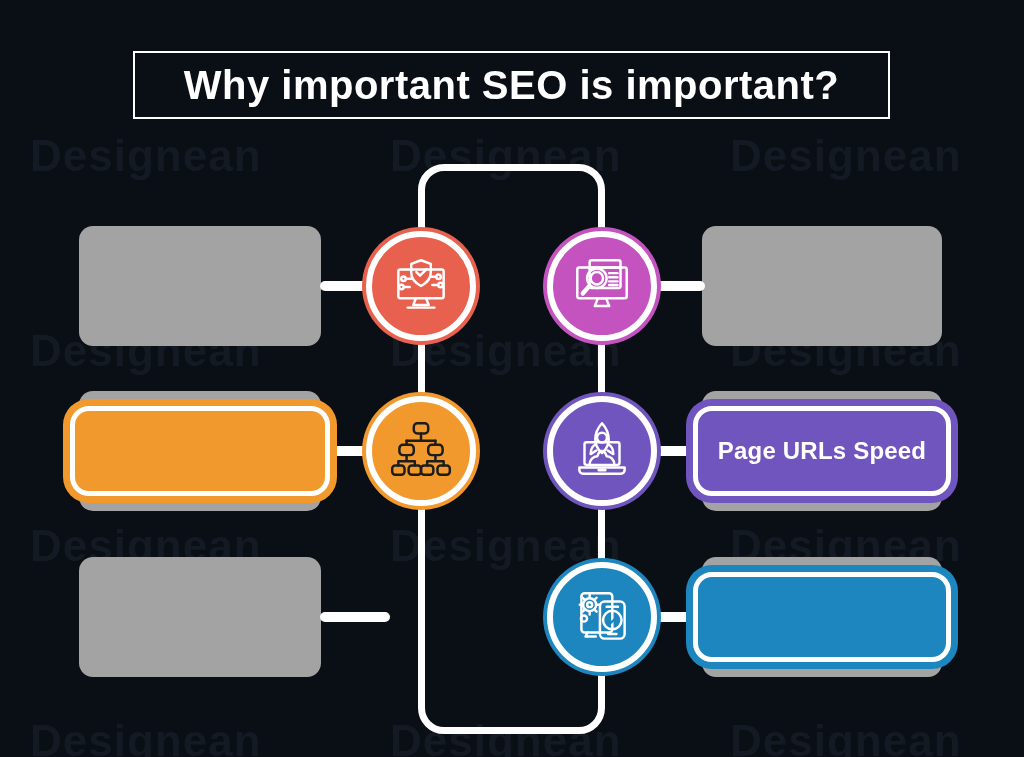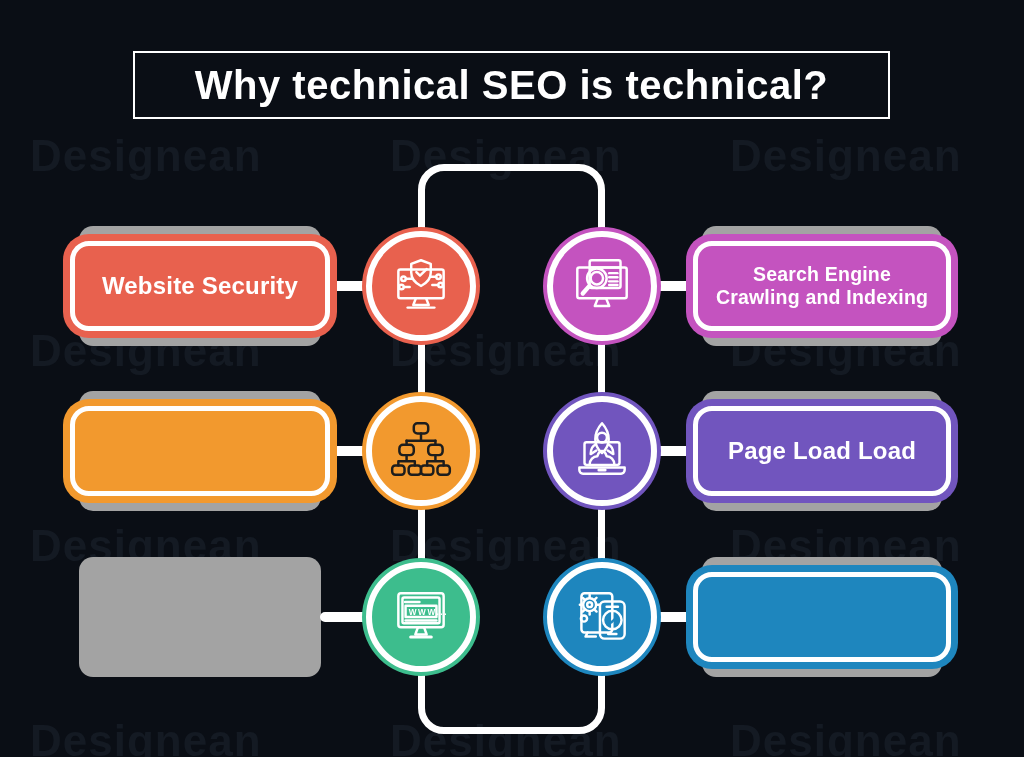--- a/index.html
+++ b/index.html
@@ -89,30 +89,26 @@
     <span>Designean</span>
     <span>Designean</span>
     <span>Designean</span>
     <span>Designean</span>
     <span>Designean</span>
   </div>
 
   <div class="connector"></div>
 
   <div class="title-box">
-    <h1>Why technical SEO is technical?</h1>
+    <h1>Why important SEO is important?</h1>
   </div>
 
   <div class="item left r1" style="--accent: #E8614E;">
     <div class="shadow"></div>
     <div class="stub"></div>
-    <div class="label-box">
-      <div class="inner"></div>
-      <span class="label">Website Security</span>
-    </div>
     <div class="circle">
       <div class="ring"></div>
       <svg class="icon" viewBox="0 0 68 68">
         <rect x="12" y="18" width="44" height="28" rx="2"></rect>
         <path d="M29 46 l-2.5 6.5 h15 l-2.5 -6.5"></path>
         <path d="M21 55 h26"></path>
         <circle cx="17" cy="27" r="2.2"></circle>
           <path d="M19.5 27 h5.5"></path>
         <circle cx="15" cy="35" r="2.2"></circle>
           <path d="M17.5 35 h5.5"></path>
@@ -122,24 +118,20 @@
           <path d="M45 33 h5.5"></path>
         <path d="M34 9 l9.5 3.5 v8.5 c0 7 -5 10.8 -9.5 13 c-4.5 -2.2 -9.5 -6 -9.5 -13 v-8.5 z" fill="var(--accent)"></path>
         <path d="M29.5 20.5 l3.5 3.5 l6.5 -6.5"></path>
       </svg>
     </div>
   </div>
 
   <div class="item right r1 two-line" style="--accent: #C453BF;">
     <div class="shadow"></div>
     <div class="stub"></div>
-    <div class="label-box">
-      <div class="inner"></div>
-      <span class="label">Search Engine Crawling and Indexing</span>
-    </div>
     <div class="circle">
       <div class="ring"></div>
       <svg class="icon" viewBox="0 0 68 68">
         <rect x="10" y="16" width="48" height="30" rx="2"></rect>
         <rect x="22" y="9" width="30" height="27" rx="2" fill="var(--accent)"></rect>
         <path d="M22 16 h30"></path>
         <circle cx="26" cy="12.5" r="1" fill="#fff" style="stroke:none"></circle>
         <circle cx="30" cy="12.5" r="1" fill="#fff" style="stroke:none"></circle>
         <circle cx="34" cy="12.5" r="1" fill="#fff" style="stroke:none"></circle>
         <path d="M41 21.5 h8"></path>
@@ -179,53 +171,40 @@
         </g>
       </svg>
     </div>
   </div>
 
   <div class="item right r2" style="--accent: #7155BE;">
     <div class="shadow"></div>
     <div class="stub"></div>
     <div class="label-box">
       <div class="inner"></div>
-      <span class="label">Page Load Load</span>
+      <span class="label">Page URLs Speed</span>
     </div>
     <div class="circle">
       <div class="ring"></div>
       <svg class="icon" viewBox="0 0 68 68">
         <rect x="17" y="25.5" width="34" height="22" rx="2"></rect>
         <path d="M22 47 c0 -4.5 3.5 -8 7.5 -8 c1 -3 3 -5 4.5 -5 c1.5 0 3.5 2 4.5 5 c4 0 7.5 3.5 7.5 8" fill="var(--accent)"></path>
         <path d="M34 7 c4.5 5 6.5 10 6.5 15.5 c0 5.5 -2.5 10 -6.5 13.5 c-4 -3.5 -6.5 -8 -6.5 -13.5 C27.5 17 29.5 12 34 7 z" fill="var(--accent)"></path>
         <circle cx="34" cy="21" r="4.8"></circle>
         <path d="M28 27.5 c-3.5 1.5 -5 6 -5 9.5 l5.5 -3.5"></path>
         <path d="M40 27.5 c3.5 1.5 5 6 5 9.5 l-5.5 -3.5"></path>
         <path d="M12 50 h44 v2.5 a3.5 3.5 0 0 1 -3.5 3.5 h-37 a3.5 3.5 0 0 1 -3.5 -3.5 z"></path>
         <path d="M31 52.5 h6" style="stroke-width:3"></path>
       </svg>
     </div>
   </div>
 
   <div class="item left r3" style="--accent: #3DBD8D;">
     <div class="shadow"></div>
     <div class="stub"></div>
-    <div class="circle">
-      <div class="ring"></div>
-      <svg class="icon" viewBox="0 0 68 68">
-        <rect x="12" y="11" width="44" height="33" rx="2.5"></rect>
-        <rect x="16" y="15" width="36" height="25" rx="1.5"></rect>
-        <path d="M18.5 19.5 h14"></path>
-        <rect x="19" y="23" width="30" height="11"></rect>
-        <text x="22" y="31.6" font-size="8" font-weight="bold" letter-spacing="1.6">WWW...</text>
-        <path d="M19 37.5 h30"></path>
-        <path d="M31 44 l-2.5 7 h11 l-2.5 -7 z" fill="#fff"></path>
-        <path d="M24 53.5 h20" style="stroke-width:3"></path>
-      </svg>
-    </div>
   </div>
 
   <div class="item right r3" style="--accent: #1E86BE;">
     <div class="shadow"></div>
     <div class="stub"></div>
     <div class="label-box">
       <div class="inner"></div>
     </div>
     <div class="circle">
       <div class="ring"></div>

